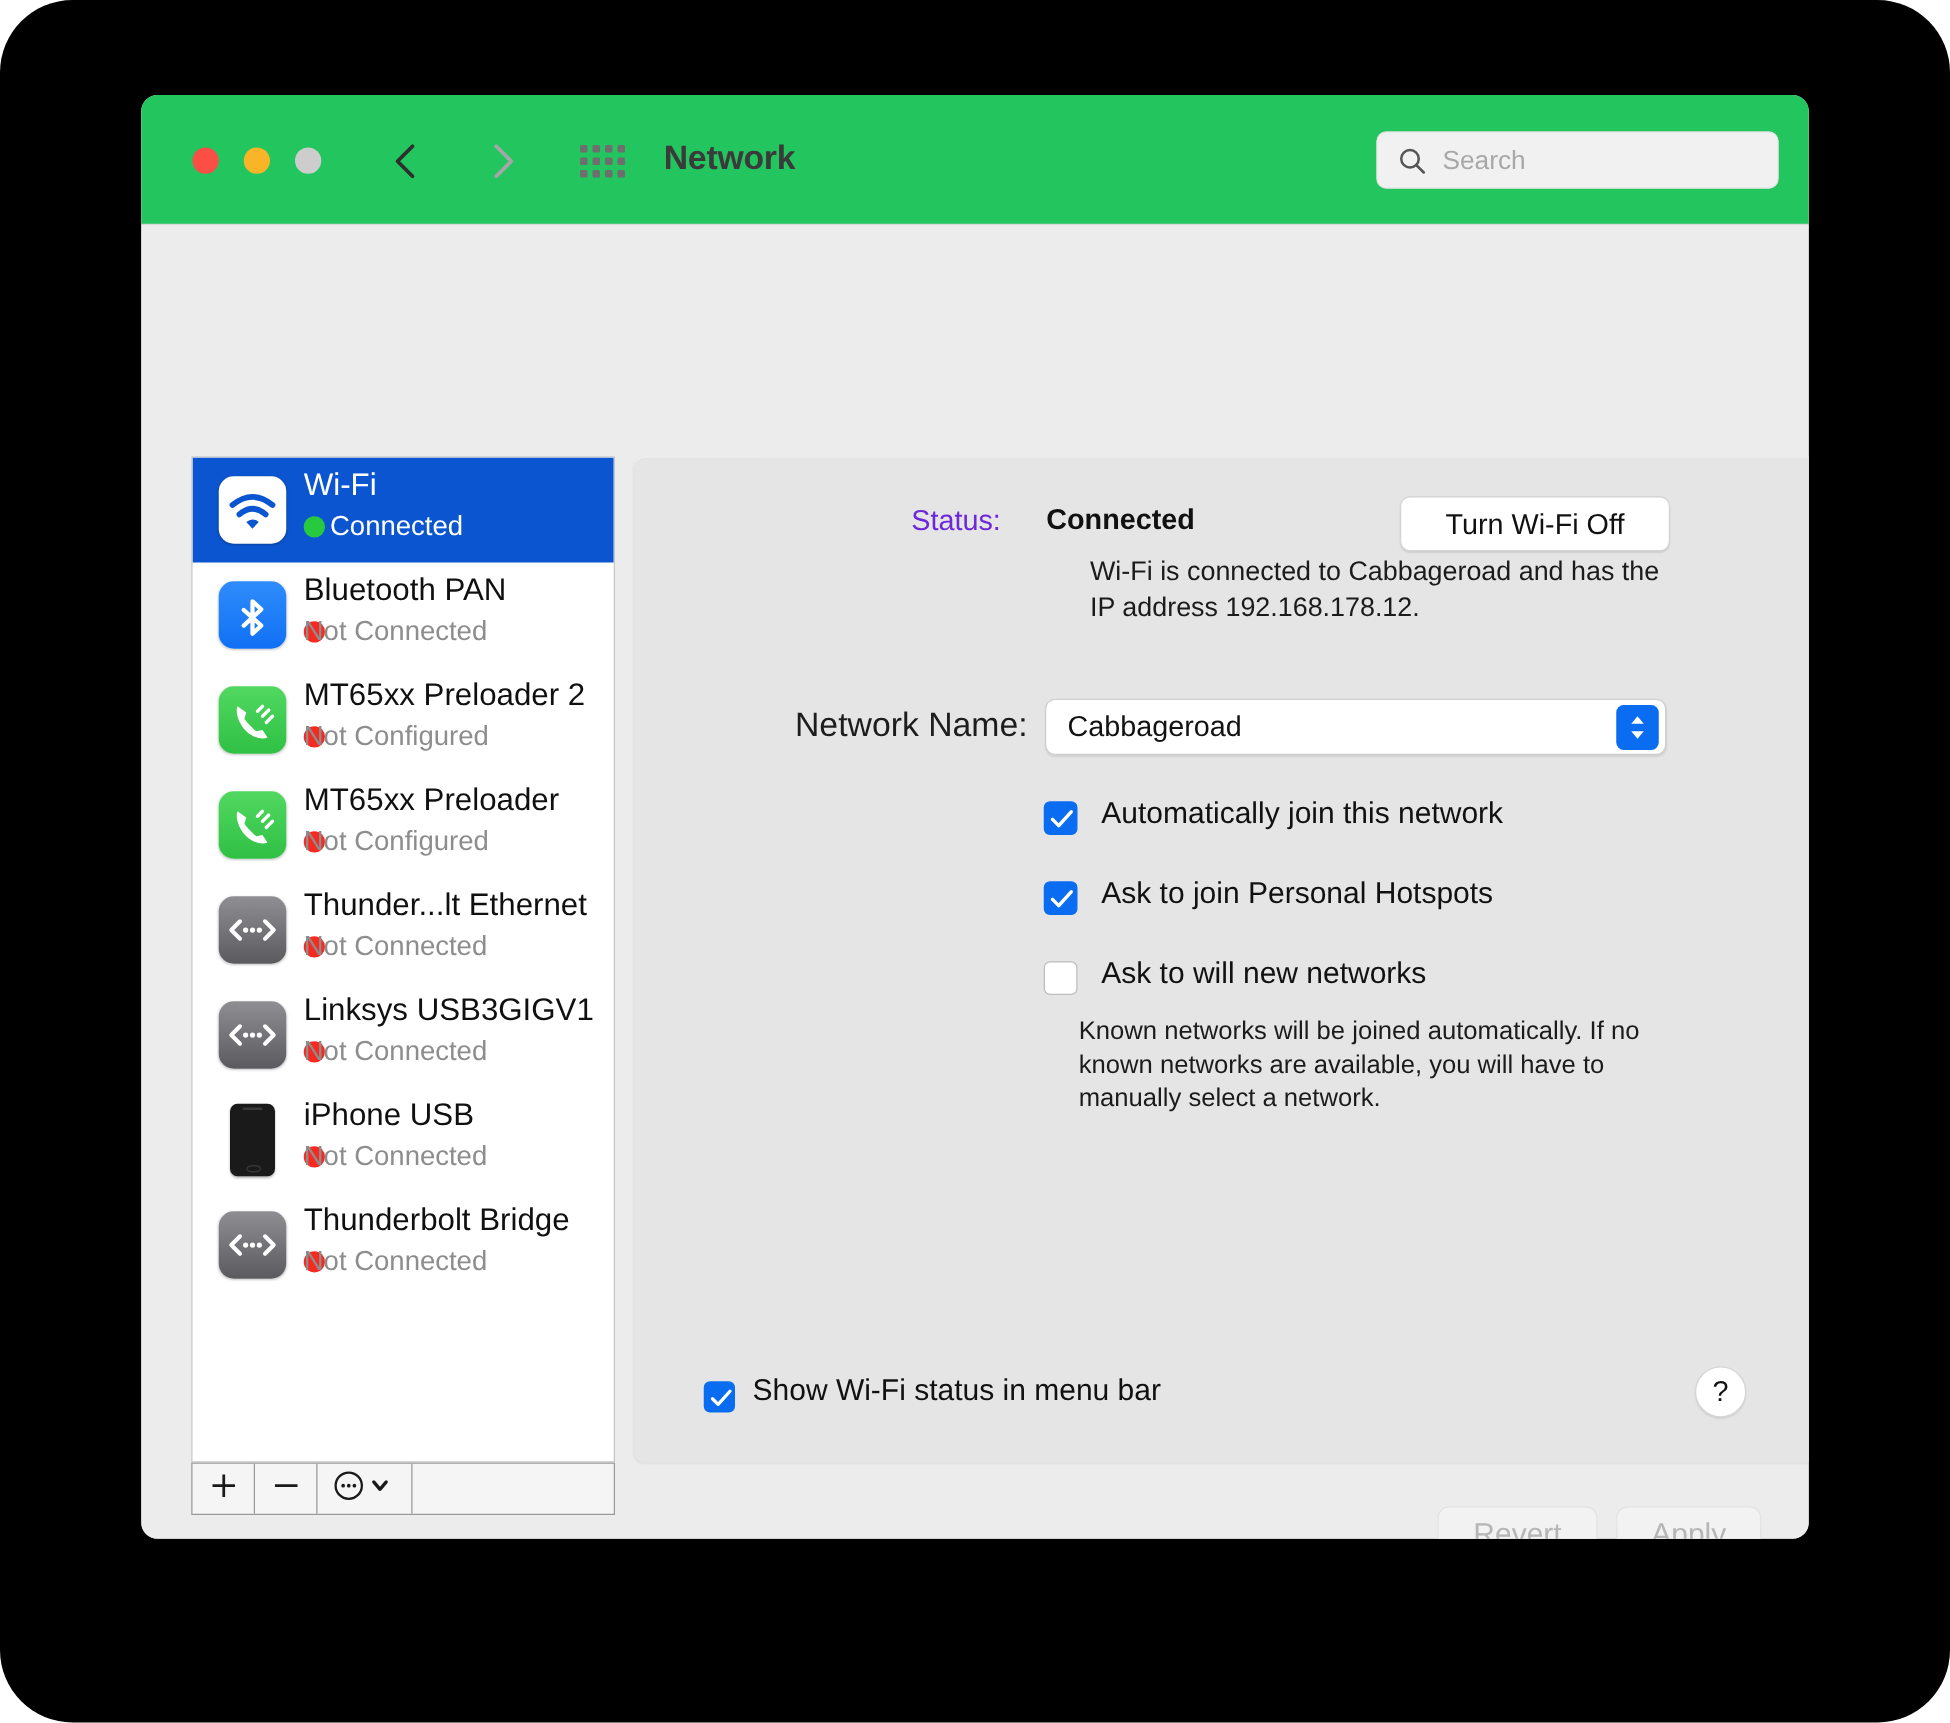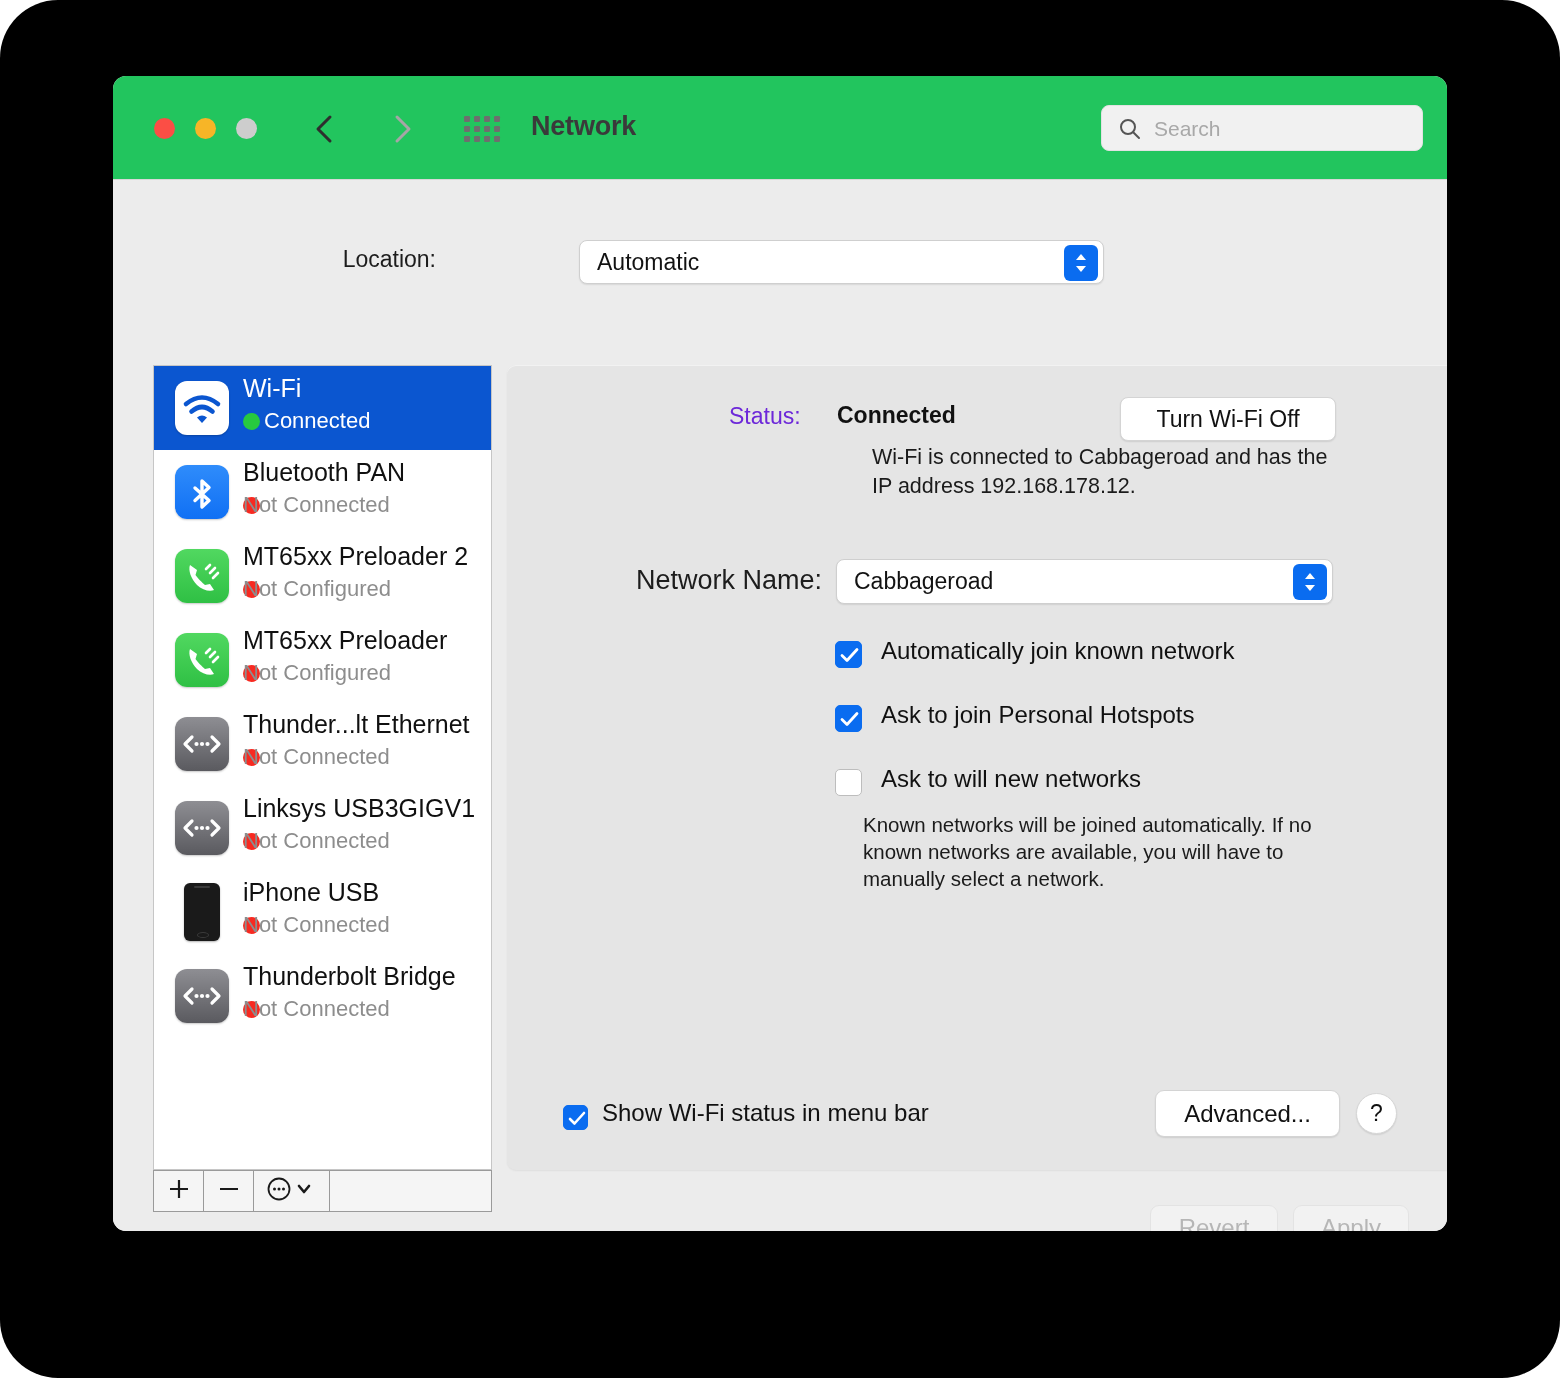--- a/index.html
+++ b/index.html
@@ -345,32 +345,20 @@
           <circle cx="10" cy="10" r="7" fill="none" stroke="#555" stroke-width="2"></circle>
           <line x1="15.2" y1="15.2" x2="21" y2="21" stroke="#555" stroke-width="2" stroke-linecap="round"></line>
         </svg>
       </div>
       <div id="search-text">Search</div>
     </div>
   </div>
 
   <div id="body">
 
-    <div id="location-row">
-      <div id="location-label">Location:</div>
-      <div id="location-select">
-        <div id="location-value">Automatic</div>
-        <div class="stepper-btn">
-          <svg width="18" height="24" viewBox="0 0 18 24">
-            <path d="M9 3 L14 9 L4 9 Z" fill="#ffffff"></path>
-            <path d="M9 21 L14 15 L4 15 Z" fill="#ffffff"></path>
-          </svg>
-        </div>
-      </div>
-    </div>
 
     <div id="sidebar">
         <div class="svc selected">
           <div class="svc-icon">
             <div class="ico-rr ico-wifi"><svg width="54" height="54" viewBox="0 0 54 54">
                 <path d="M11 23 Q27 10 43 23" fill="none" stroke="#0b56d0" stroke-width="4.6" stroke-linecap="round"></path>
                 <path d="M16.5 30.5 Q27 21.5 37.5 30.5" fill="none" stroke="#0b56d0" stroke-width="4.6" stroke-linecap="round"></path>
                 <path d="M27 42 L22 36.5 Q27 32.5 32 36.5 Z" fill="#0b56d0"></path>
               </svg></div>
           </div>
@@ -513,21 +501,21 @@
           </svg>
         </div>
       </div>
 
       <div class="cbrow" id="cb-1">
         <div class="cbox on">
           <svg width="19" height="17" viewBox="0 0 19 17">
               <path d="M2 8.5 L7 13.5 L17 2.5" fill="none" stroke="#ffffff" stroke-width="2.8" stroke-linecap="round" stroke-linejoin="round"></path>
             </svg>
         </div>
-        <div class="cblabel">Automatically join known network</div>
+        <div class="cblabel">Automatically join this network</div>
       </div>
 
       <div class="cbrow" id="cb-2">
         <div class="cbox on">
           <svg width="19" height="17" viewBox="0 0 19 17">
               <path d="M2 8.5 L7 13.5 L17 2.5" fill="none" stroke="#ffffff" stroke-width="2.8" stroke-linecap="round" stroke-linejoin="round"></path>
             </svg>
         </div>
         <div class="cblabel">Ask to join Personal Hotspots</div>
       </div>
@@ -541,21 +529,20 @@
 
       <div id="menubar-row">
         <div id="mb-box">
           <svg width="18" height="16" viewBox="0 0 18 16">
               <path d="M2 8 L6.5 12.5 L16 2" fill="none" stroke="#ffffff" stroke-width="2.6" stroke-linecap="round" stroke-linejoin="round"></path>
             </svg>
         </div>
         <div id="mb-label">Show Wi-Fi status in menu bar</div>
       </div>
 
-      <div id="advanced-btn">Advanced...</div>
       <div id="help-btn">?</div>
     </div>
 
     <div id="revert-btn">Revert</div>
     <div id="apply-btn">Apply</div>
 
   </div>
 </div>
 
 </body></html>

